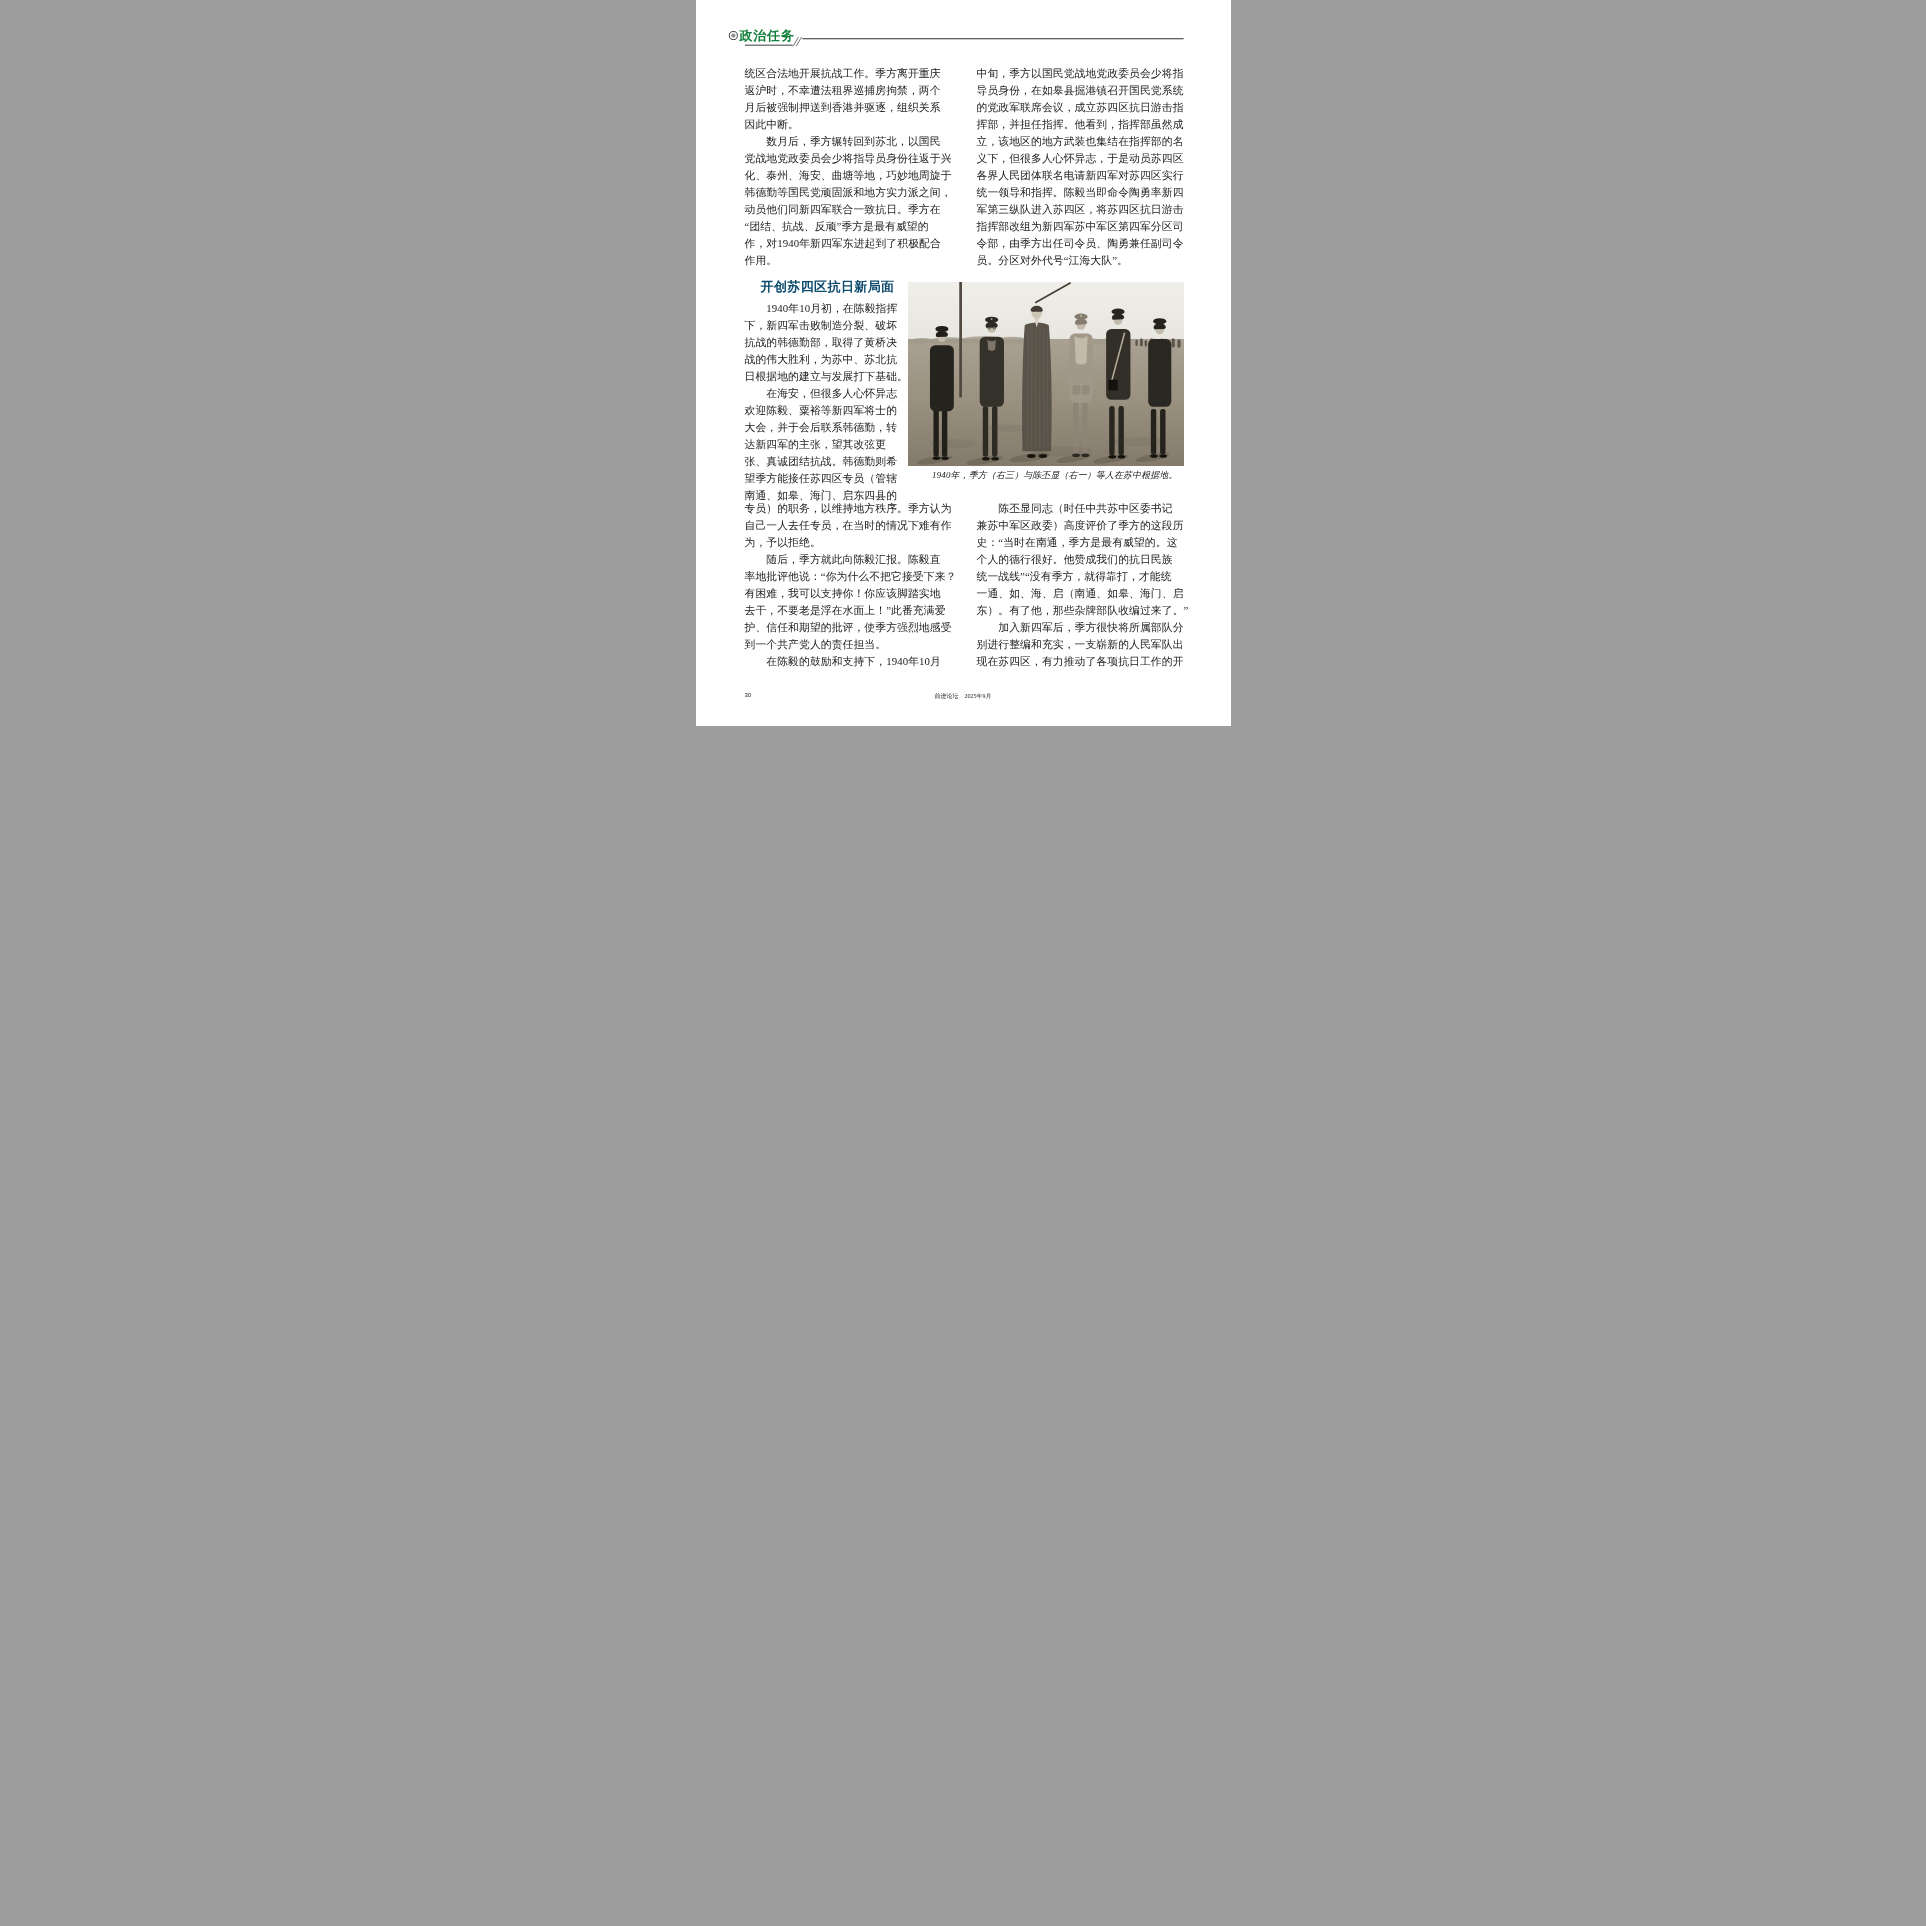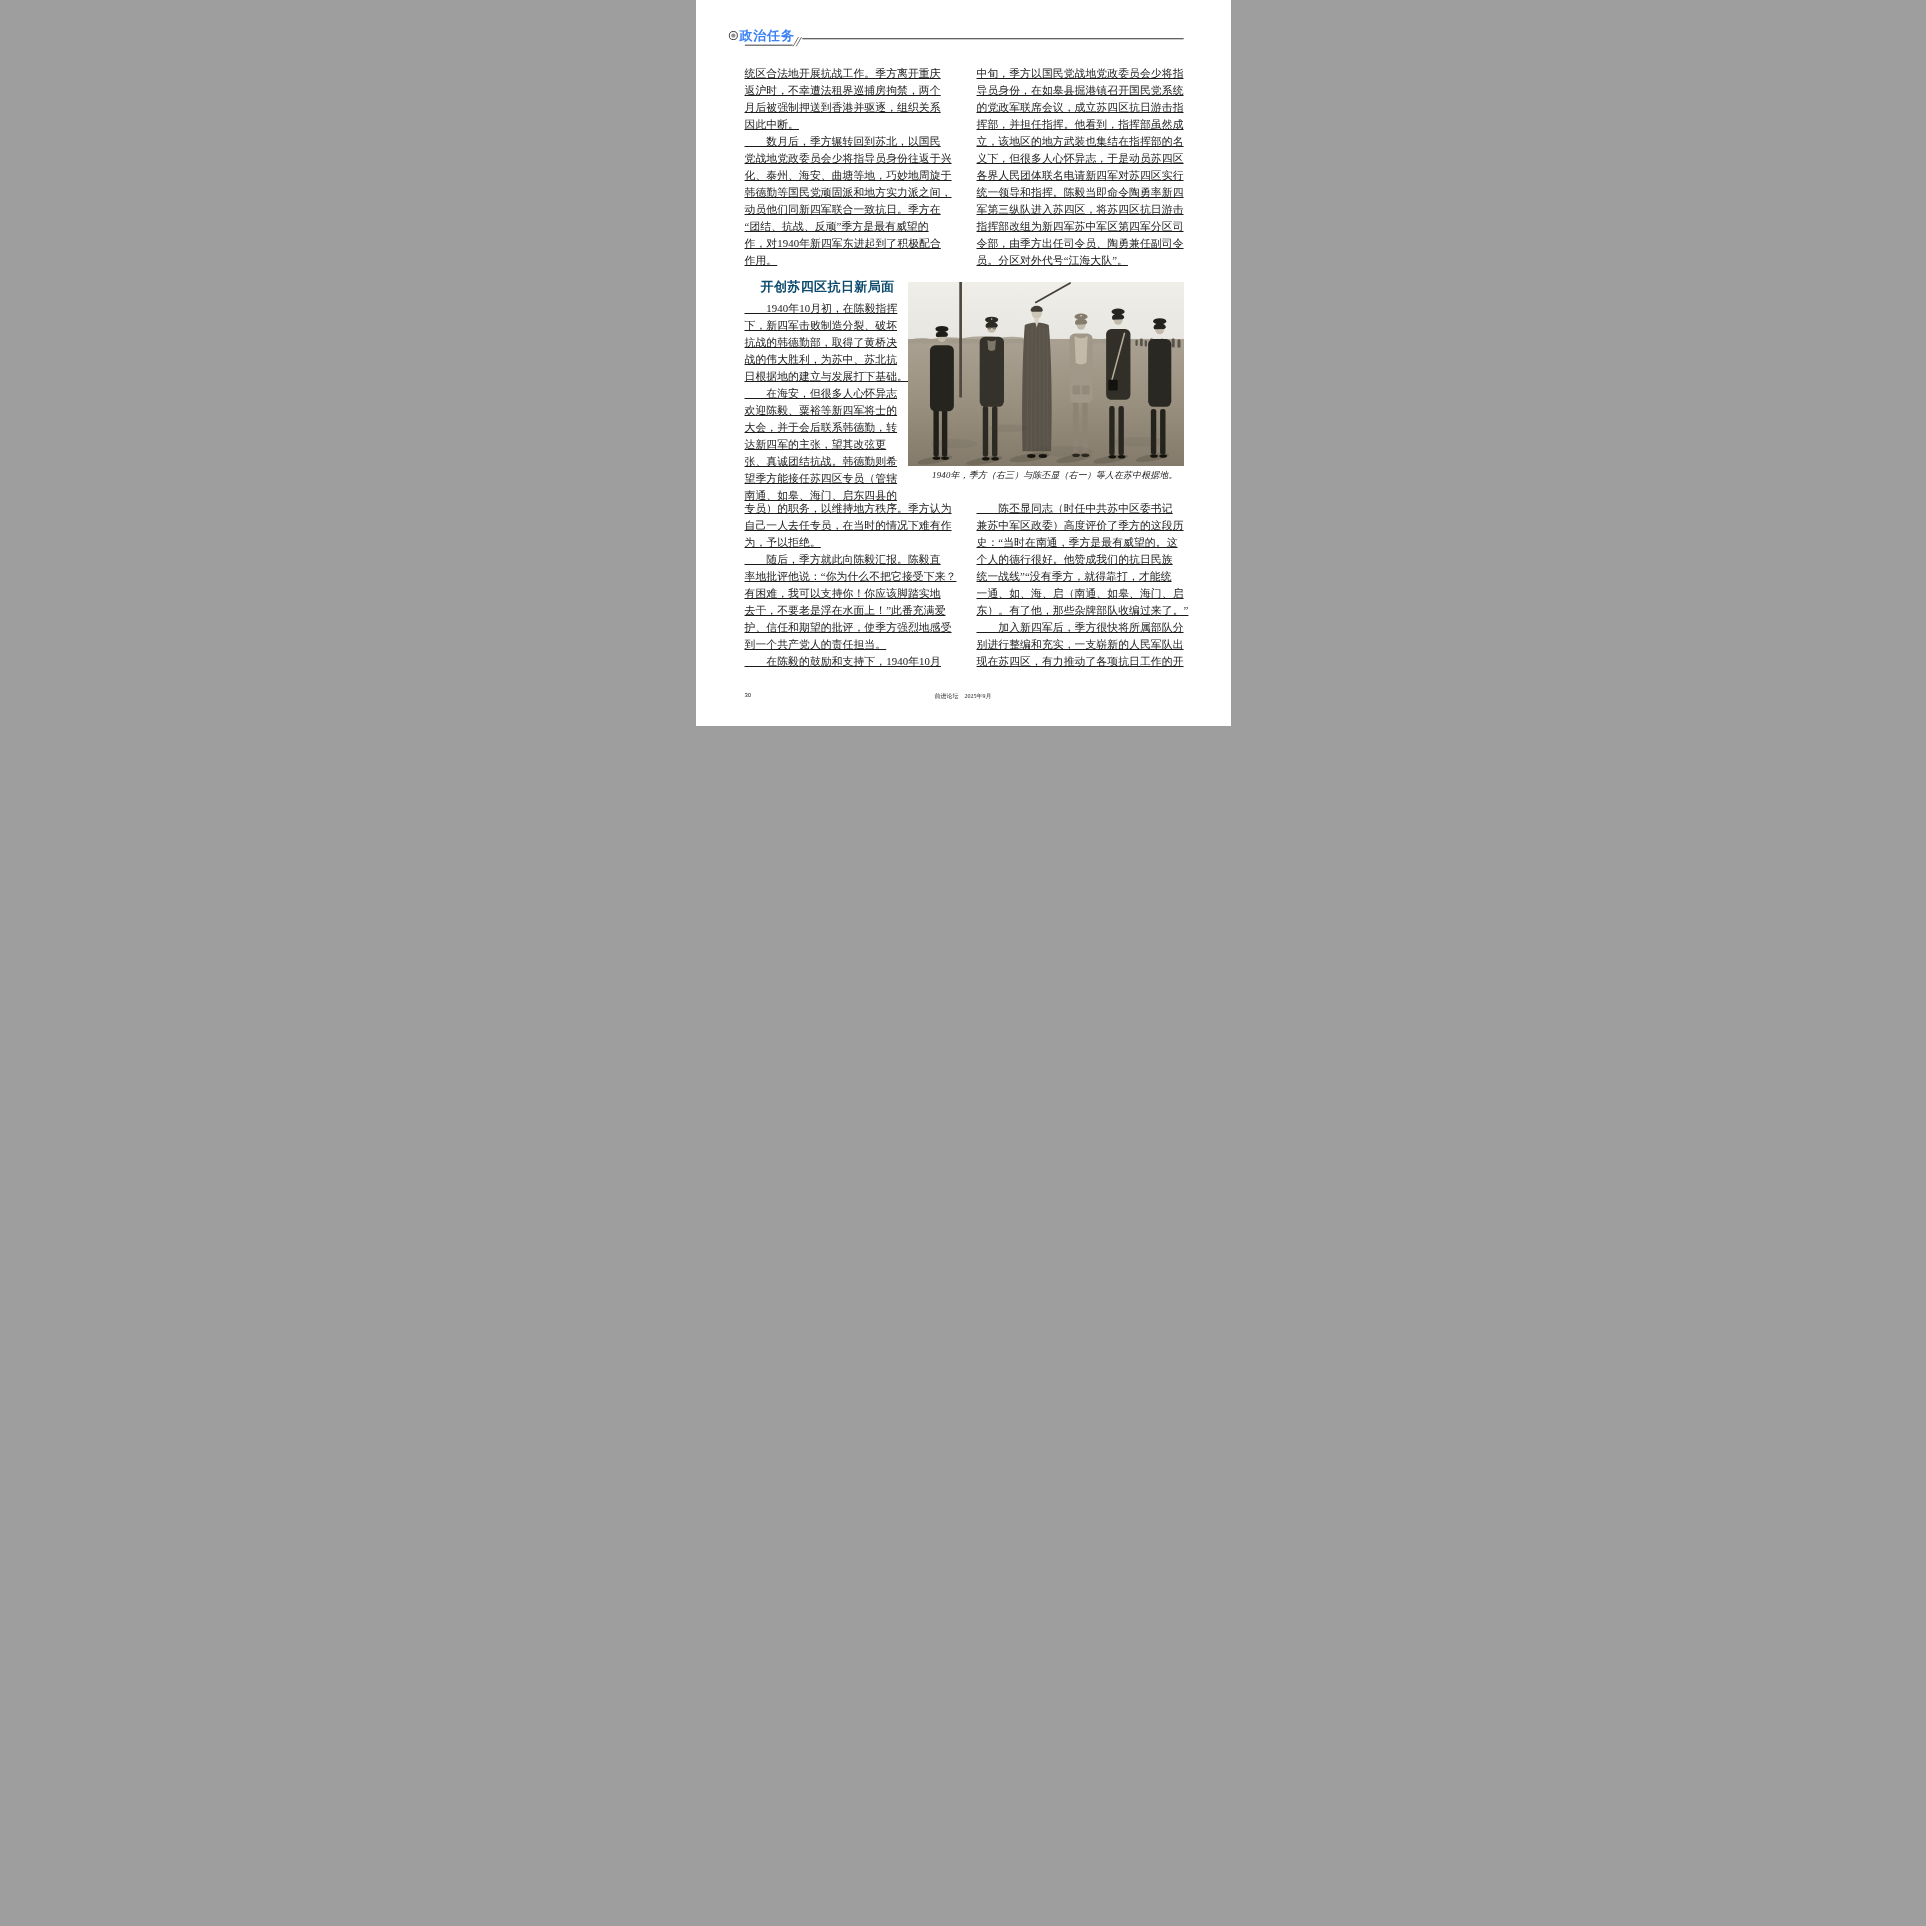--- a/index.html
+++ b/index.html
@@ -6,25 +6,25 @@
   .page{
     position:relative; width:535px; height:726px; margin:0 auto;
     background:#ffffff; overflow:hidden;
     font-family:"Liberation Serif","DejaVu Serif",serif;
     color:#1b1b1b;
   }
   
   .hdr-svg{position:absolute; left:0; top:0; width:535px; height:58px;}
   .hdr-title{
     position:absolute; left:44px; top:27px; font-size:13px; font-weight:bold;
-    letter-spacing:0.8px; color:#3b82f6;
+    letter-spacing:0.8px; color:#15803d;
     font-family:"Liberation Sans","DejaVu Sans",sans-serif;
   }
   
-  .col{position:absolute;text-decoration:underline;}
+  .col{position:absolute;}
   .ln{
     height:17px; line-height:17px; font-size:10.8px; white-space:nowrap;
     letter-spacing:0.1px;
   }
   .left-top    {left:49px; top:65px;  width:208px;}
   .right-top   {left:281px; top:65px;  width:210px;}
   .narrow      {left:49px; top:300px;  width:157px;}
   .left-bottom {left:49px; top:500px; width:208px;}
   .right-bottom{left:281px; top:500px; width:210px;}
   .heading{

